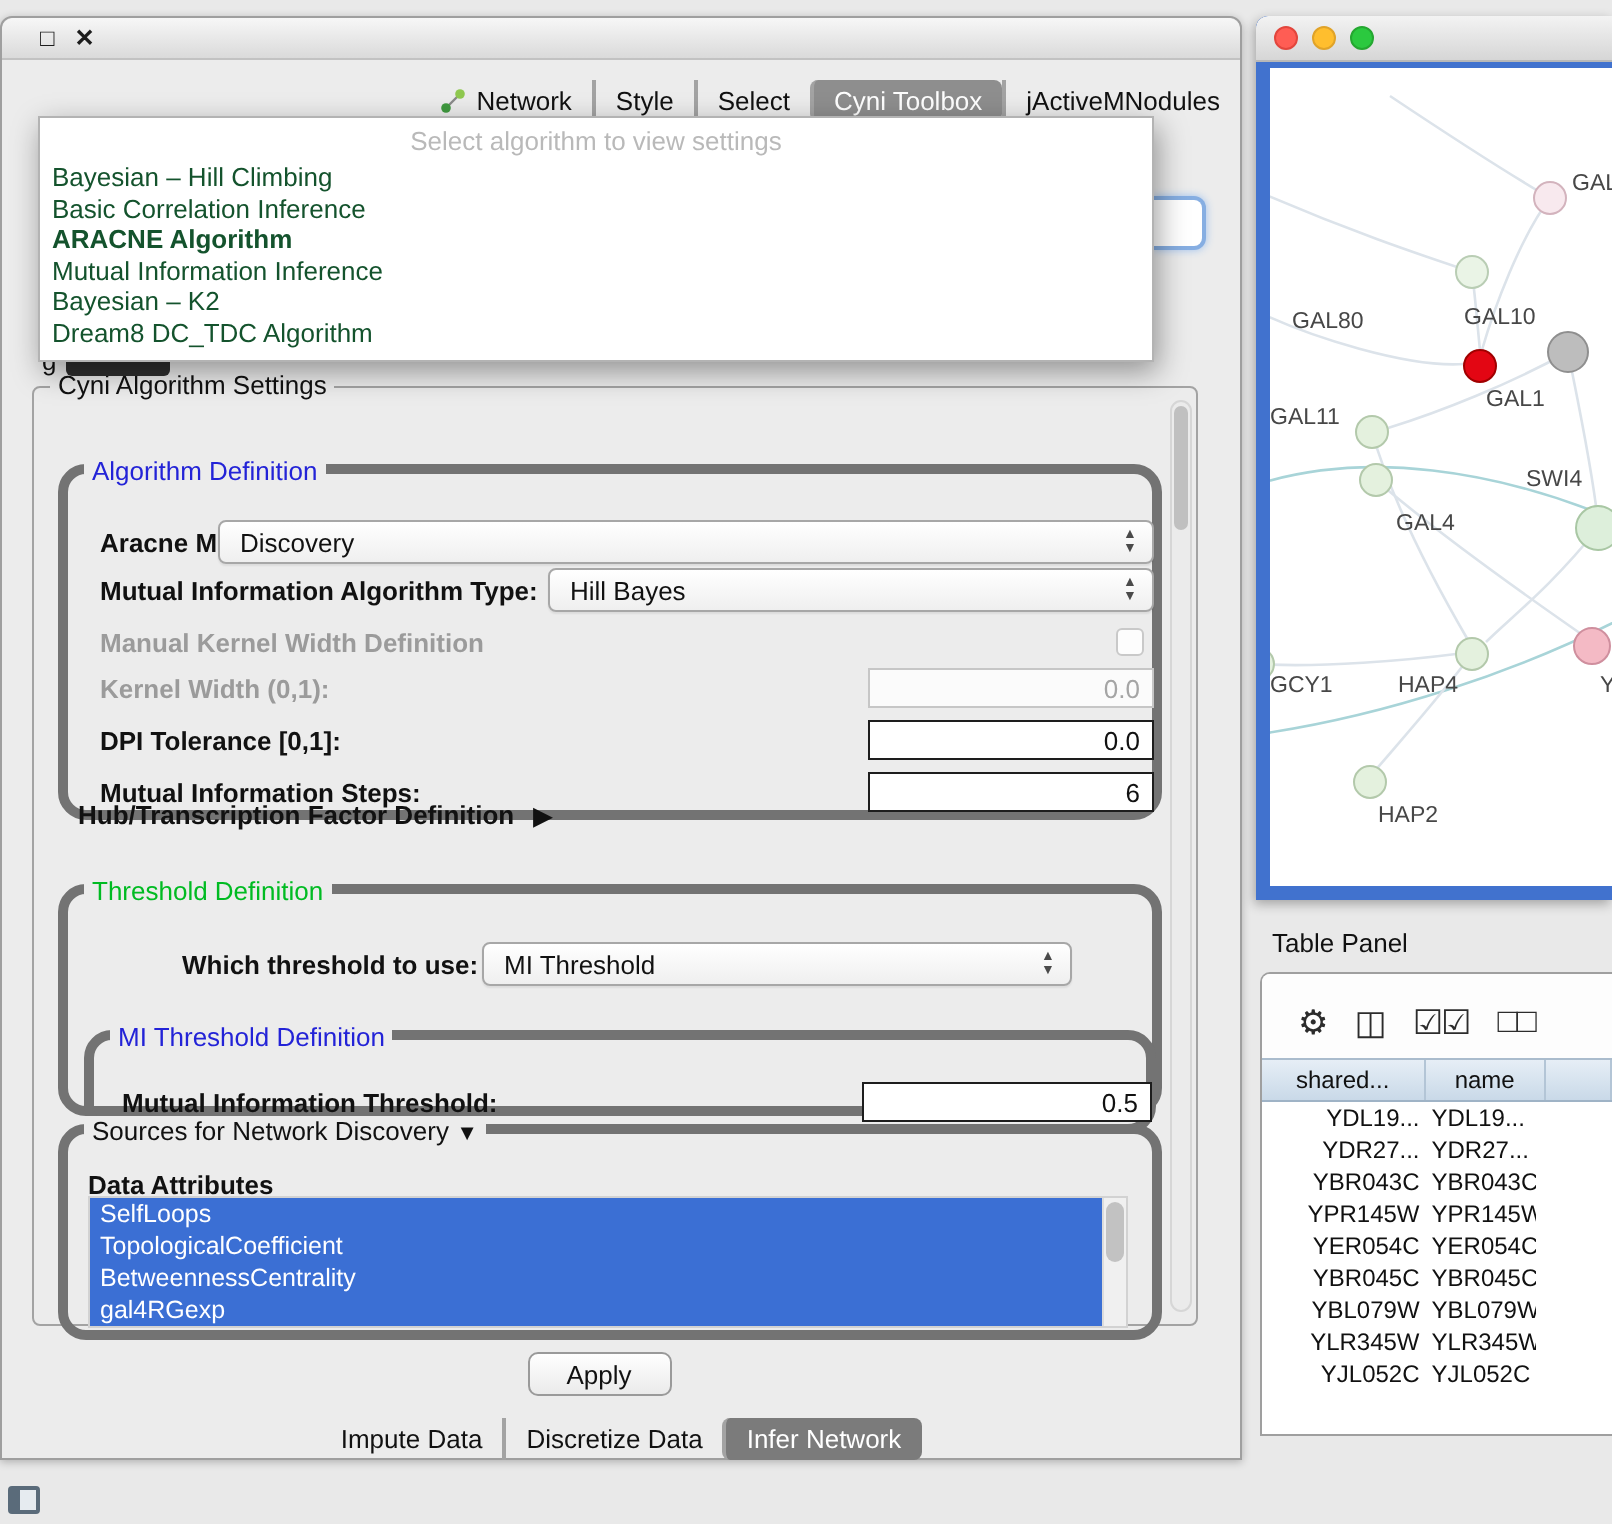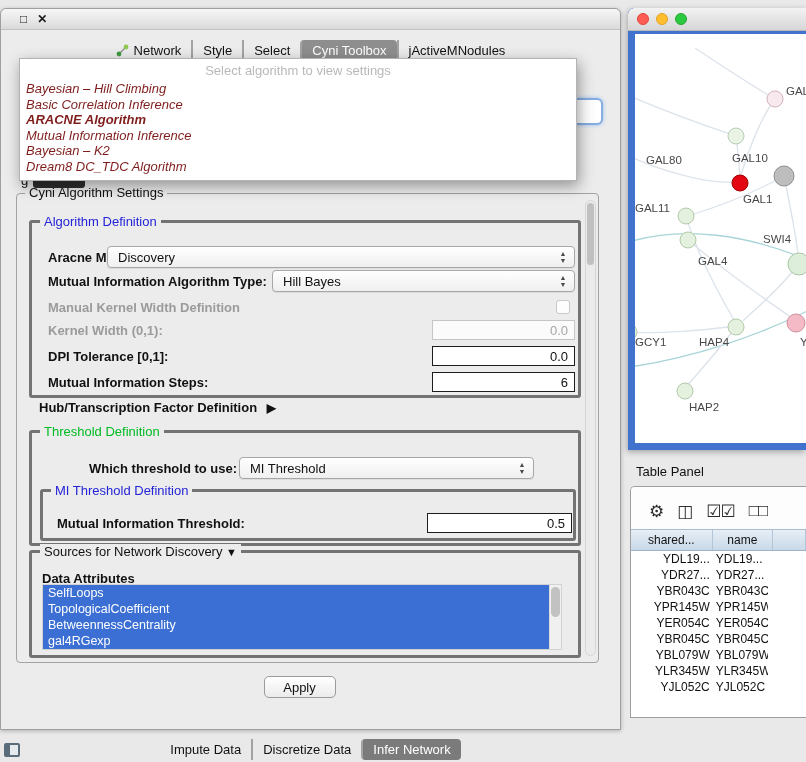--- a/index.html
+++ b/index.html
@@ -23,53 +23,53 @@
     height:21px; display:flex; align-items:center; padding:0 9px;
     background:linear-gradient(#f7f7f7,#dadada);
     border-bottom:1px solid #c2c2c2; border-radius:6px 6px 0 0;
     font-size:12px; color:#1c1c1c;
   }
   .titlebar .ttl { flex:1; font-weight:bold; }
   .titlebar .wicon { margin-left:10px; font-size:12px; cursor:default; color:#1c1c1c; }
 
   .tabrow {
     position:absolute; top:31px; left:0; right:0;
-    display:flex; justify-content:center; align-items:center;
+    display:flex; justify-content:flex-end; align-items:center;
   }
   .tab {
     padding:3px 10px; display:flex; align-items:center; gap:5px;
     border-left:2px solid #a3a3a3; color:#111; white-space:nowrap;
   }
   .tab:first-child { border-left:none; }
   .tab.sel { background:#8e8e8e; color:#fff; border-radius:4px; }
 
   
   .popup {
     position:absolute; left:18px; top:49px; width:558px; z-index:40;
     background:#fff; border:1px solid #b3b3b3;
     box-shadow:2px 5px 14px rgba(0,0,0,.38);
     padding:2px 0 5px 0;
   }
   .popup-head { text-align:center; color:#b9b9b9; padding:2px 0 3px; }
-  .popup-item { padding:0 6px; line-height:15.6px; color:#7f1d1d;font-style:italic; }
+  .popup-item { padding:0 6px; line-height:15.6px; color:#14532d; }
   .popup-item.sel { font-weight:bold; }
 
   .combo-fragment {
     position:absolute; left:576px; top:89px; width:26px; height:27px; z-index:30;
     background:#fff; border:2px solid #86aee2; border-left:none;
     border-radius:0 6px 6px 0; box-shadow:0 0 4px #9cc0ef;
   }
   .obscured {
     position:absolute; left:20px; top:163px; z-index:5;
     display:flex; align-items:center; gap:5px;
   }
   .obscured .dark { width:52px; height:16px; background:#2e2e2e; border-radius:3px; }
 
   
-  .group { position:absolute; border:3px solid #737373; border-radius:3px; }
+  .group { position:absolute; border:5px solid #737373; border-radius:14px;margin-top:12px; }
   .legend {
     position:absolute; top:-9px; left:8px; background:#ececec; padding:0 4px;
     white-space:nowrap;
   }
   .legend.blue  { color:#2323d7; }
   .legend.green { color:#00bb22; }
 
   .settings { position:absolute; left:15px; top:184px; width:583px; height:470px;
     border:1px solid #a3a3a3; border-radius:4px; }
 
@@ -117,21 +117,21 @@
   .attr-scroll .thumb { position:absolute; top:2px; left:1px; right:1px; height:30px;
     background:#c2c2c2; border-radius:5px; }
 
   .applybtn {
     position:absolute; left:calc(50% - 47px); top:667px; width:72px; height:22px;
     background:linear-gradient(#ffffff,#ebebeb); border:1px solid #9a9a9a;
     border-radius:5px; display:flex; align-items:center; justify-content:center;
   }
 
   .bottomtabs { position:absolute; top:700px; left:0; right:0;
-    display:flex; justify-content:center; align-items:center;margin-top:30px; }
+    display:flex; justify-content:center; align-items:center; }
 
   
   .netwin {
     position:absolute; left:628px; top:8px; width:178px; height:442px;
     background:#4172ce; border-radius:6px 0 0 0;
     box-shadow:-1px 2px 6px rgba(0,0,0,.3); overflow:hidden;
   }
   .net-titlebar { height:23px; display:flex; align-items:center; gap:7px; padding:0 9px;
     background:linear-gradient(#f3f3f3,#d6d6d6); border-bottom:1px solid #b8b8b8;
     border-radius:6px 0 0 0; }

